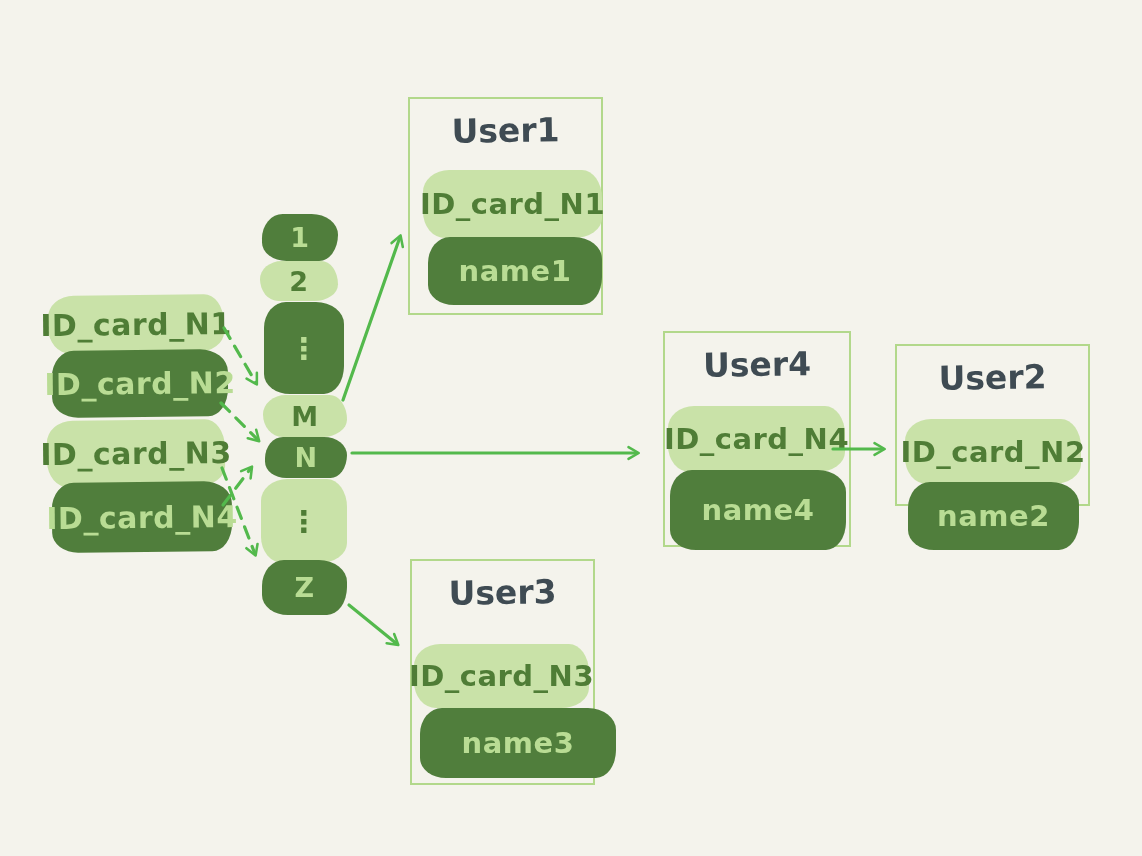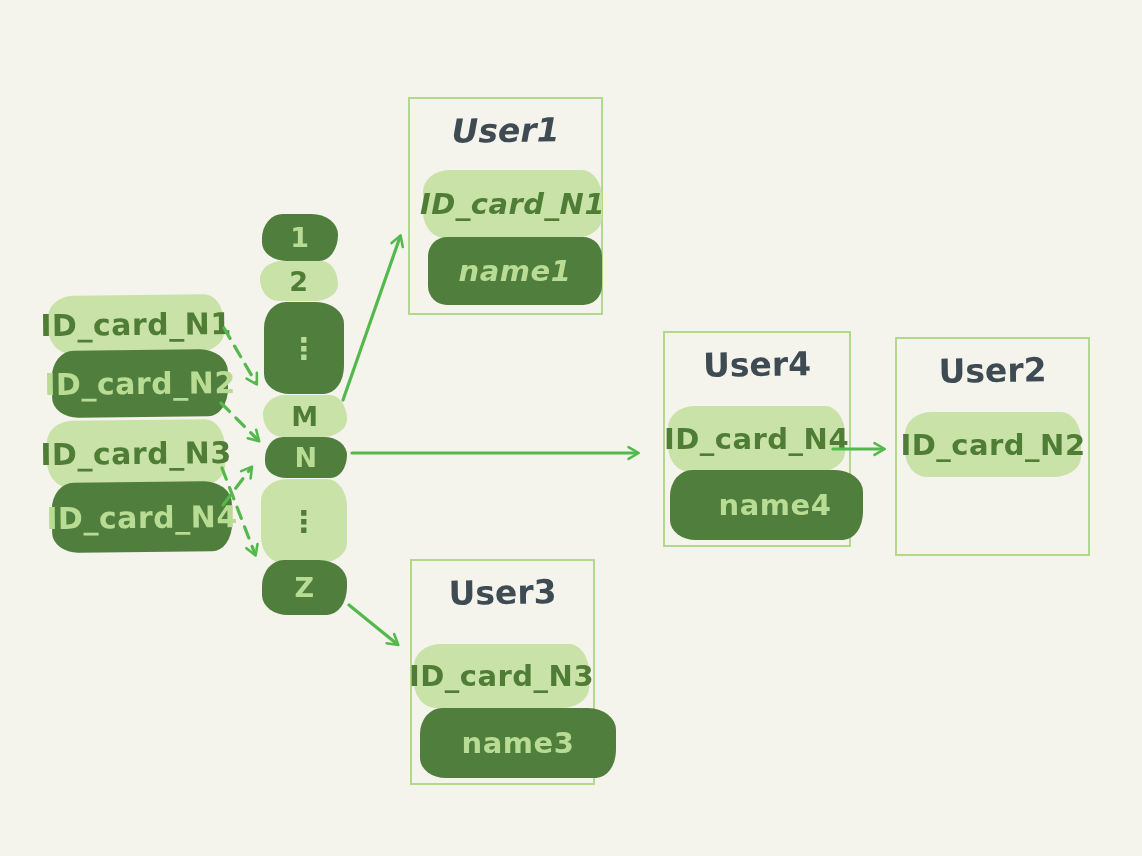--- a/index.html
+++ b/index.html
@@ -94,35 +94,36 @@
   <div class="pill dark idcard" style="left:52px; top:482px; width:180px; height:70px;">ID_card_N4</div>
 
   <div class="pill dark bucket" style="left:262px; top:214px; width:76px; height:47px;">1</div>
   <div class="pill light bucket" style="left:260px; top:261px; width:78px; height:40px;">2</div>
   <div class="pill dark bucket dots" style="left:264px; top:302px; width:80px; height:92px;">⋮</div>
   <div class="pill light bucket" style="left:263px; top:395px; width:84px; height:42px;">M</div>
   <div class="pill dark bucket" style="left:265px; top:437px; width:82px; height:41px;">N</div>
   <div class="pill light bucket dots" style="left:261px; top:479px; width:86px; height:84px;">⋮</div>
   <div class="pill dark bucket" style="left:262px; top:560px; width:85px; height:55px;">Z</div>
 
-  <div class="user-box" style="left:408px; top:97px; width:195px; height:218px;font-style:italic;">
+  <div class="user-box" style="left:408px; top:97px; width:195px; height:218px;">
     <div class="user-title">User1</div>
     <div class="pill light" style="left:13px; top:71px; width:179px; height:68px;">ID_card_N1</div>
-    <div class="pill dark" style="left:18px; top:138px; width:174px; height:68px;border-radius:19px;">name1</div>
+    <div class="pill dark" style="left:18px; top:138px; width:174px; height:68px;">name1</div>
   </div>
 
   <div class="user-box" style="left:647px; top:331px; width:188px; height:216px;margin-left:16px;">
     <div class="user-title">User4</div>
     <div class="pill light" style="left:3px; top:73px; width:177px; height:66px;">ID_card_N4</div>
-    <div class="pill dark" style="left:5px; top:137px; width:176px; height:70px;padding-left:17px;">name4</div>
+    <div class="pill dark" style="left:5px; top:137px; width:176px; height:80px;">name4</div>
   </div>
 
-  <div class="user-box" style="left:895px; top:337px; width:195px; height:219px;padding-left:36px;">
+  <div class="user-box" style="left:895px; top:344px; width:195px; height:162px;padding-left:36px;">
     <div class="user-title">User2</div>
     <div class="pill light" style="left:8px; top:73px; width:176px; height:65px;">ID_card_N2</div>
+    <div class="pill dark" style="left:11px; top:136px; width:171px; height:68px;">name2</div>
   </div>
 
   <div class="user-box" style="left:410px; top:535px; width:185px; height:226px;margin-top:24px;">
     <div class="user-title">User3</div>
     <div class="pill light" style="left:2px; top:83px; width:175px; height:64px;">ID_card_N3</div>
     <div class="pill dark" style="left:8px; top:147px; width:196px; height:70px;">name3</div>
   </div>
 
 </div>
 

